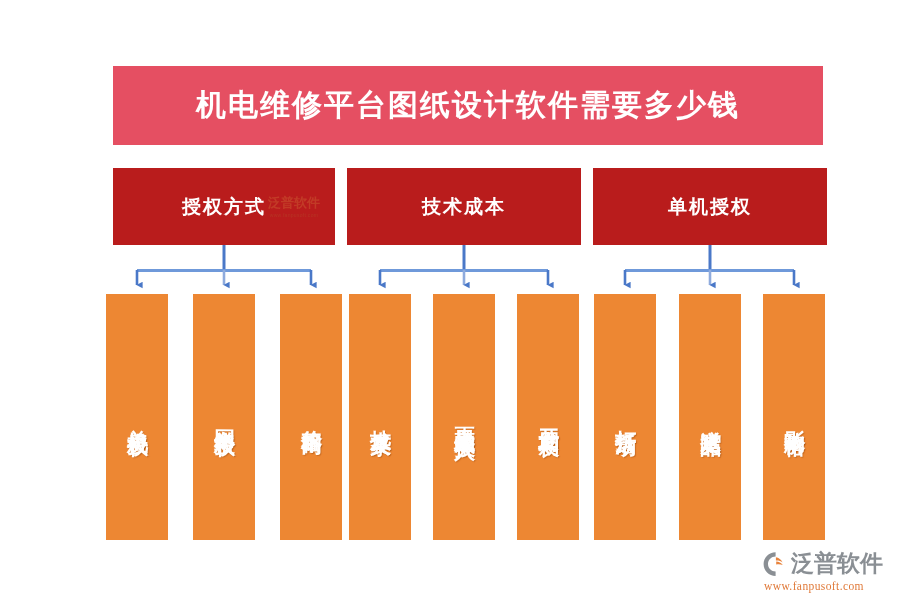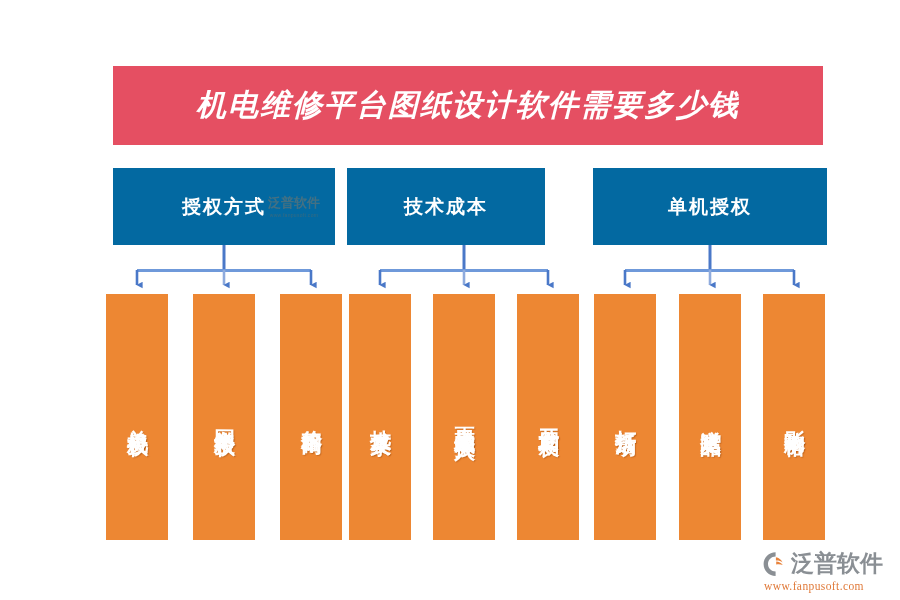--- a/index.html
+++ b/index.html
@@ -32,43 +32,42 @@
     align-items: center;
     justify-content: center;
   }
   .title-text {
     color: #ffffff;
     font-size: 30px;
     font-weight: bold;
     letter-spacing: 2px;
     font-family: "DejaVu Sans", "Liberation Sans", sans-serif;
     white-space: nowrap;
-    font-style: italic;
   }
 
   
   .cat-box {
     position: absolute;
     top: 168px;
     height: 77px;
-    background: #0369a1;
+    background: #b91c1c;
     display: flex;
     align-items: center;
     justify-content: center;
   }
   .cat-label {
     color: #ffffff;
     font-size: 19px;
     font-weight: bold;
     letter-spacing: 2px;
     font-family: "DejaVu Sans", "Liberation Sans", sans-serif;
     white-space: nowrap;
   }
   .cat-0 { left: 113px;  width: 222px; }
-  .cat-1 { left: 347px;  width: 198px; }
+  .cat-1 { left: 347px;  width: 234px; }
   .cat-2 { left: 593px;  width: 234px; }
 
   
   #connectors {
     position: absolute;
     left: 0;
     top: 0;
     width: 900px;
     height: 600px;
     pointer-events: none;

